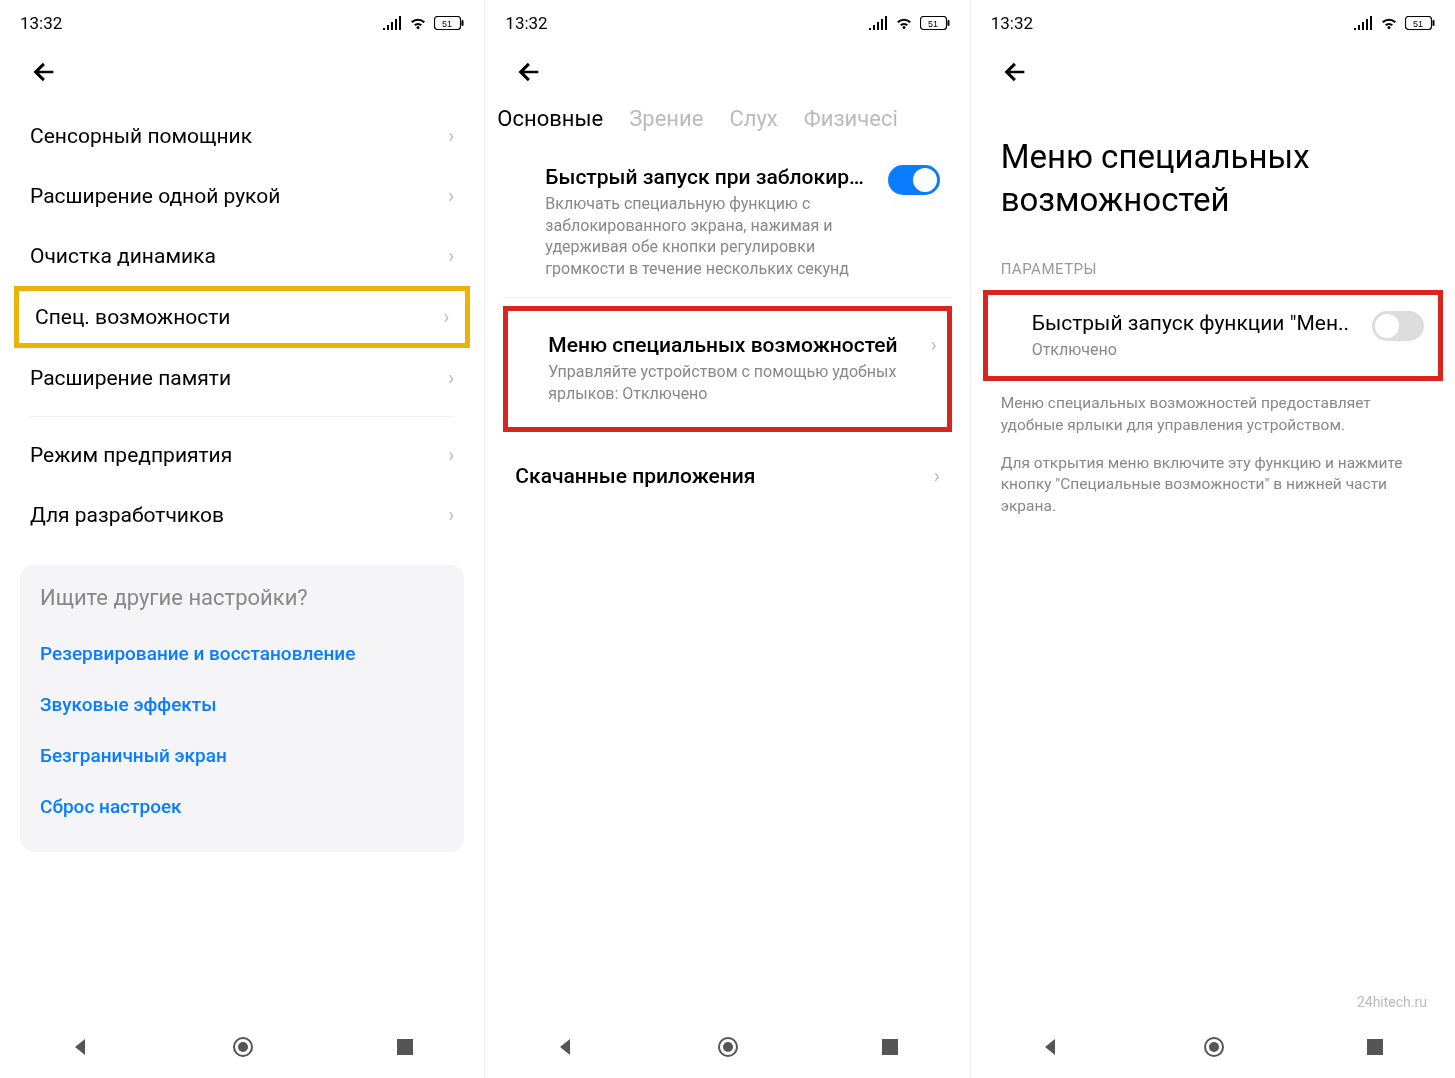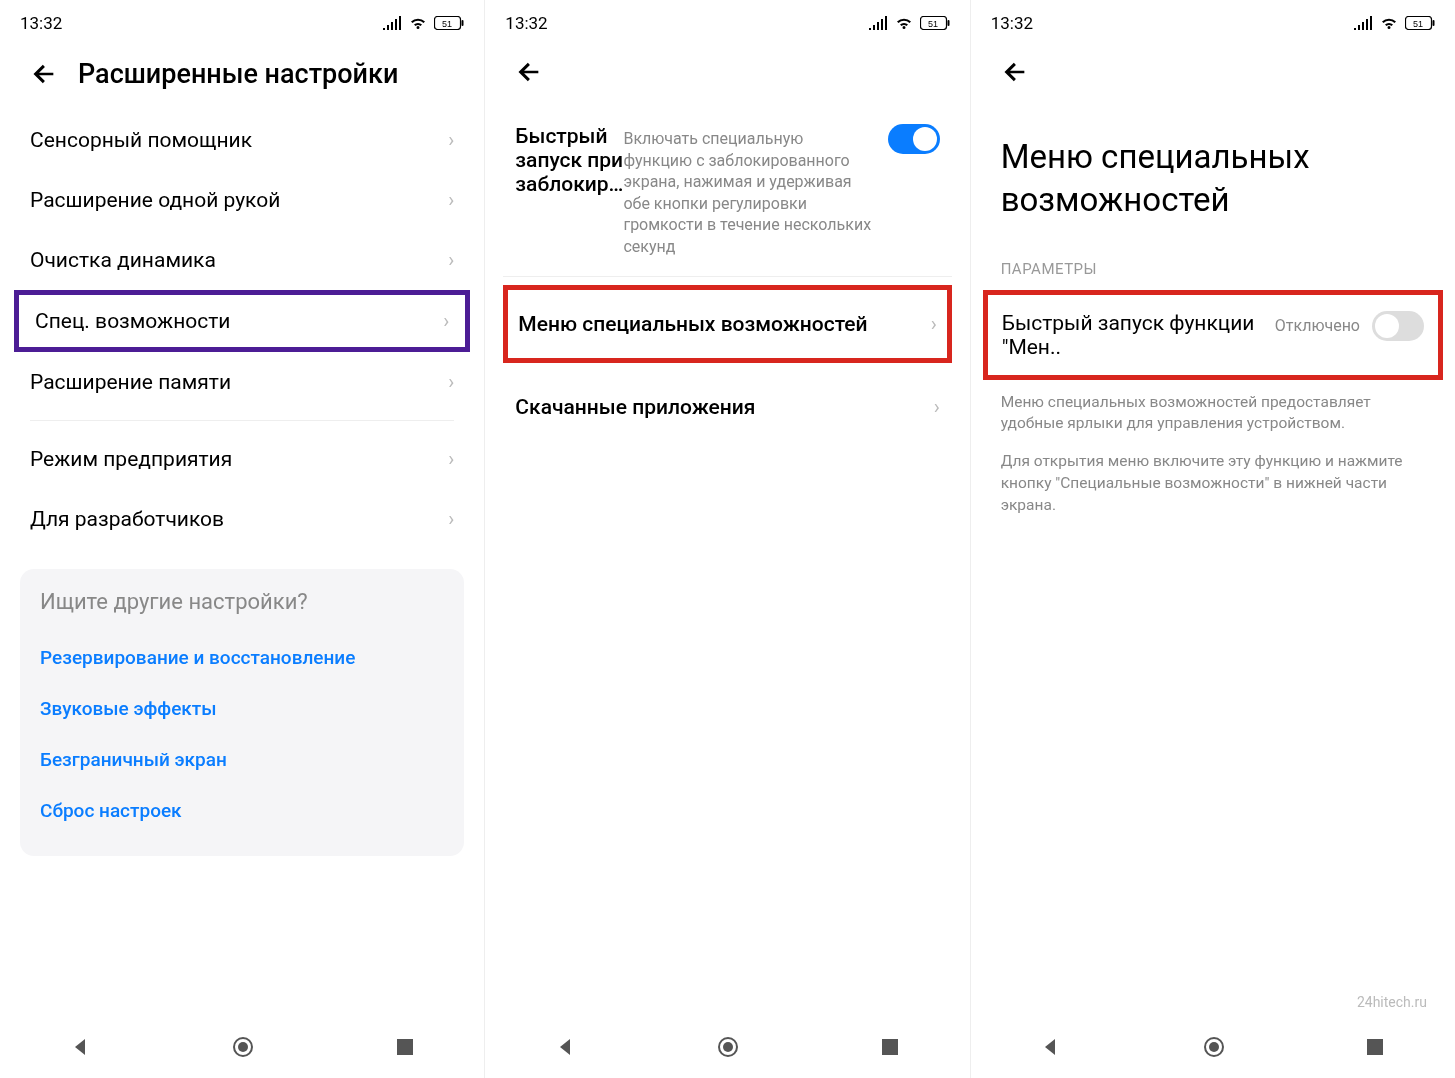--- a/index.html
+++ b/index.html
@@ -74,31 +74,31 @@
     font-size: 21px;
     color: #000;
     font-weight: 400;
   }
   .list-item-sub {
     font-size: 16px;
     color: #888;
     margin-top: 4px;
     line-height: 1.35;
   }
-  .list-item-col { display: flex; flex: 1; padding-right: 12px; }
+  .list-item-col { display: flex; flex-direction: column; flex: 1; padding-right: 12px; margin-left: 30px; }
   .chevron { color: #bbb; font-size: 20px; }
   .section-divider {
     height: 1px;
     background: #eee;
     margin: 8px 30px;
   }
 
   
   .highlight {
-    border: 5px solid #4c1d95;
+    border: 5px solid #eab308;
     margin: 0 14px;
     padding: 0;
   }
   .highlight .list-item { padding: 14px 16px; }
   .highlight-wide {
     border: 5px solid #d8261e;
     margin: 0 0;
   }
   .highlight-wide .list-item { padding: 14px 28px; }
 
@@ -202,21 +202,20 @@
             <rect x="27.5" y="4" width="2" height="6" rx="1" fill="#000"></rect>
             <text x="13" y="10.5" text-anchor="middle" font-size="9" fill="#000" font-family="Arial">51</text>
           </svg>
       </div>
     </div>
 
     <div class="header">
       <svg class="back-arrow" viewBox="0 0 24 24">
           <path d="M20 11H7.8l5-5L11 4l-8 8 8 8 1.8-2-5-5H20z" fill="#000"></path>
         </svg>
-      <span class="header-title">Расширенные настройки</span>
     </div>
 
     <div class="list">
       <div class="list-item">
         <span class="list-item-text">Сенсорный помощник</span>
         <span class="chevron">›</span>
       </div>
       <div class="list-item">
         <span class="list-item-text">Расширение одной рукой</span>
         <span class="chevron">›</span>
@@ -286,37 +285,44 @@
           </svg>
       </div>
     </div>
 
     <div class="header">
       <svg class="back-arrow" viewBox="0 0 24 24">
           <path d="M20 11H7.8l5-5L11 4l-8 8 8 8 1.8-2-5-5H20z" fill="#000"></path>
         </svg>
     </div>
 
+    <div class="tabs">
+      <span class="tab active">Основные</span>
+      <span class="tab">Зрение</span>
+      <span class="tab">Слух</span>
+      <span class="tab">Физичесі</span>
+    </div>
 
     <div class="list-item" style="align-items:flex-start;">
       <div class="list-item-col">
         <span class="list-item-text" style="font-weight:500;">Быстрый запуск при заблокир…</span>
         <span class="list-item-sub">Включать специальную функцию с заблокированного экрана, нажимая и удерживая обе кнопки регулировки громкости в течение нескольких секунд</span>
       </div>
       <div class="toggle on">
           <div class="knob"></div>
         </div>
     </div>
 
     <div class="thin-divider"></div>
 
     <div class="highlight-wide" style="margin:8px 18px 14px 18px;">
       <div class="list-item" style="padding:22px 10px;">
         <div class="list-item-col">
           <span class="list-item-text" style="font-weight:500;">Меню специальных возможностей</span>
+          <span class="list-item-sub">Управляйте устройством с помощью удобных ярлыков: Отключено</span>
         </div>
         <span class="chevron">›</span>
       </div>
     </div>
 
     <div class="list-item">
       <span class="list-item-text" style="font-weight:500;">Скачанные приложения</span>
       <span class="chevron">›</span>
     </div>
 

